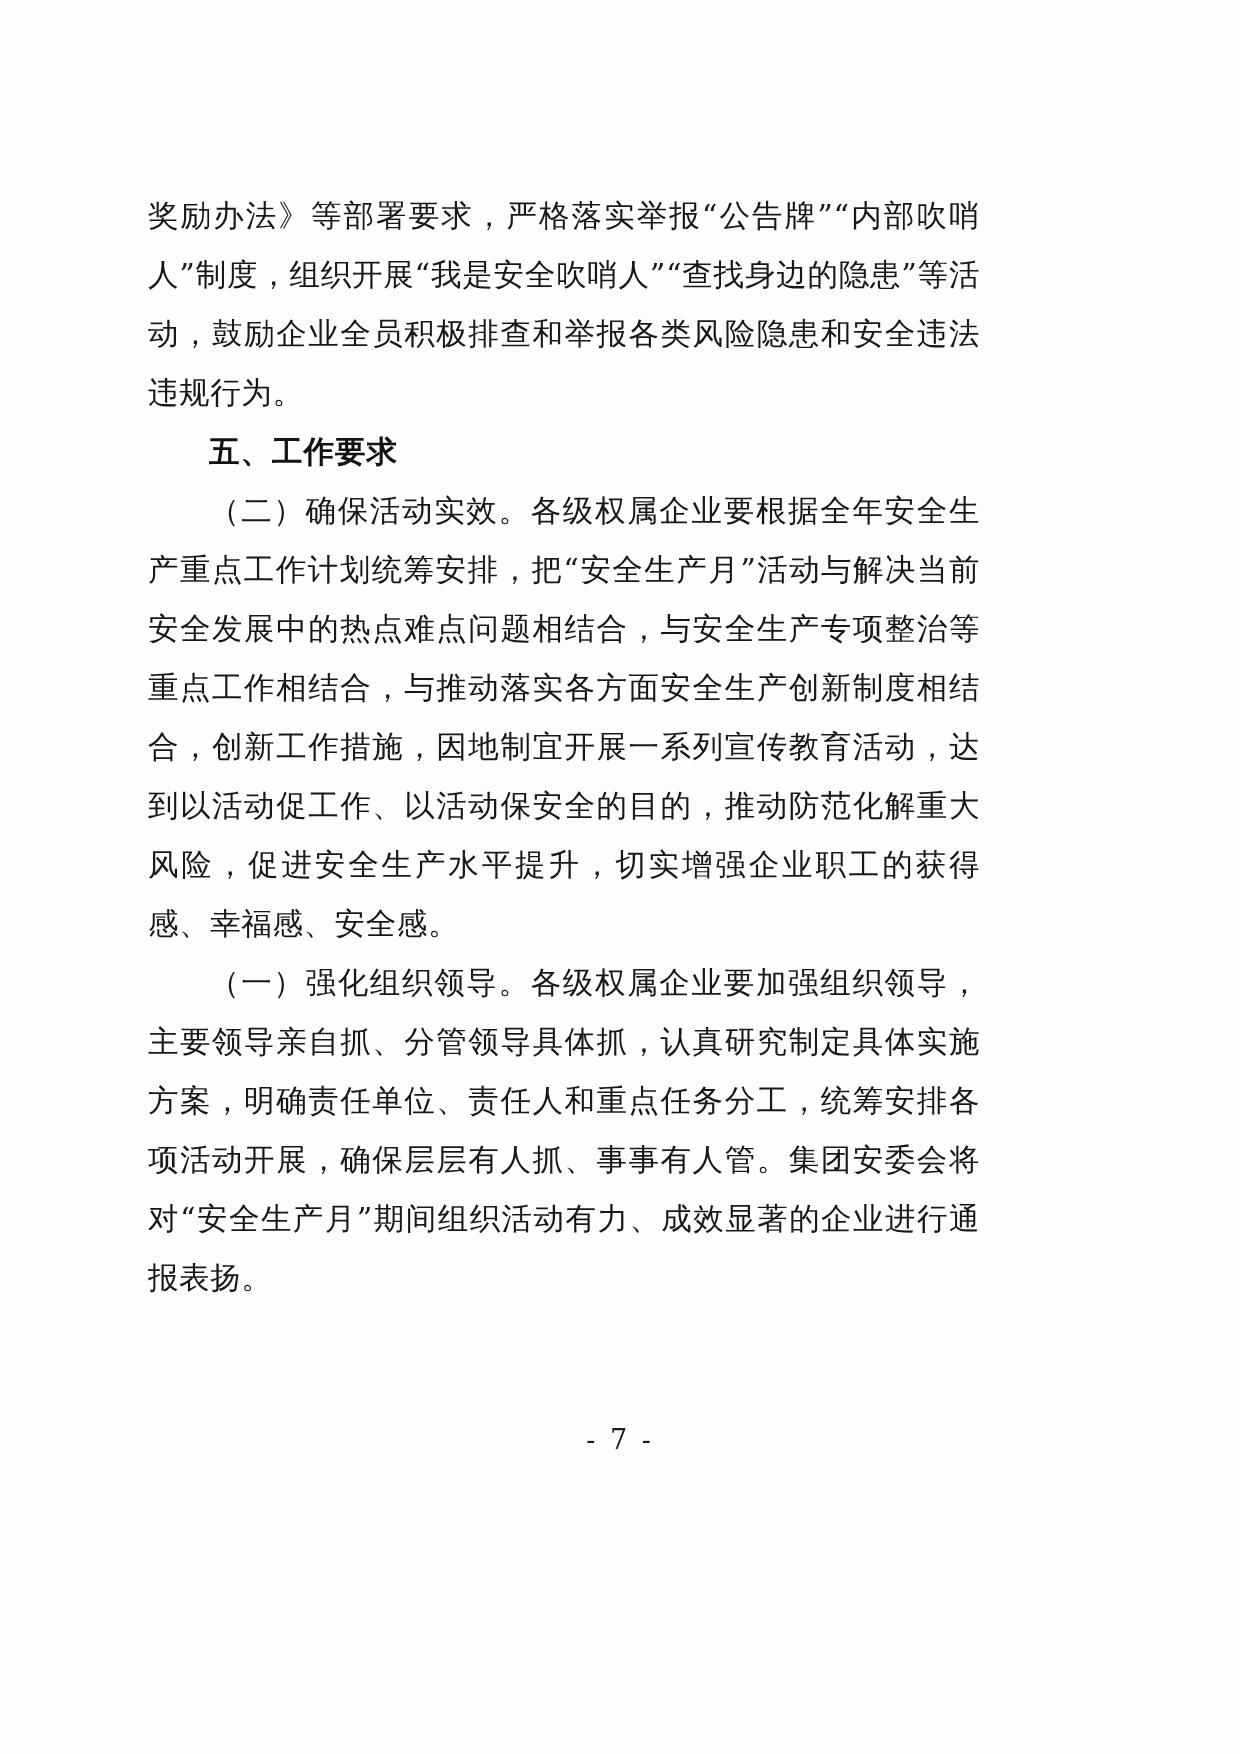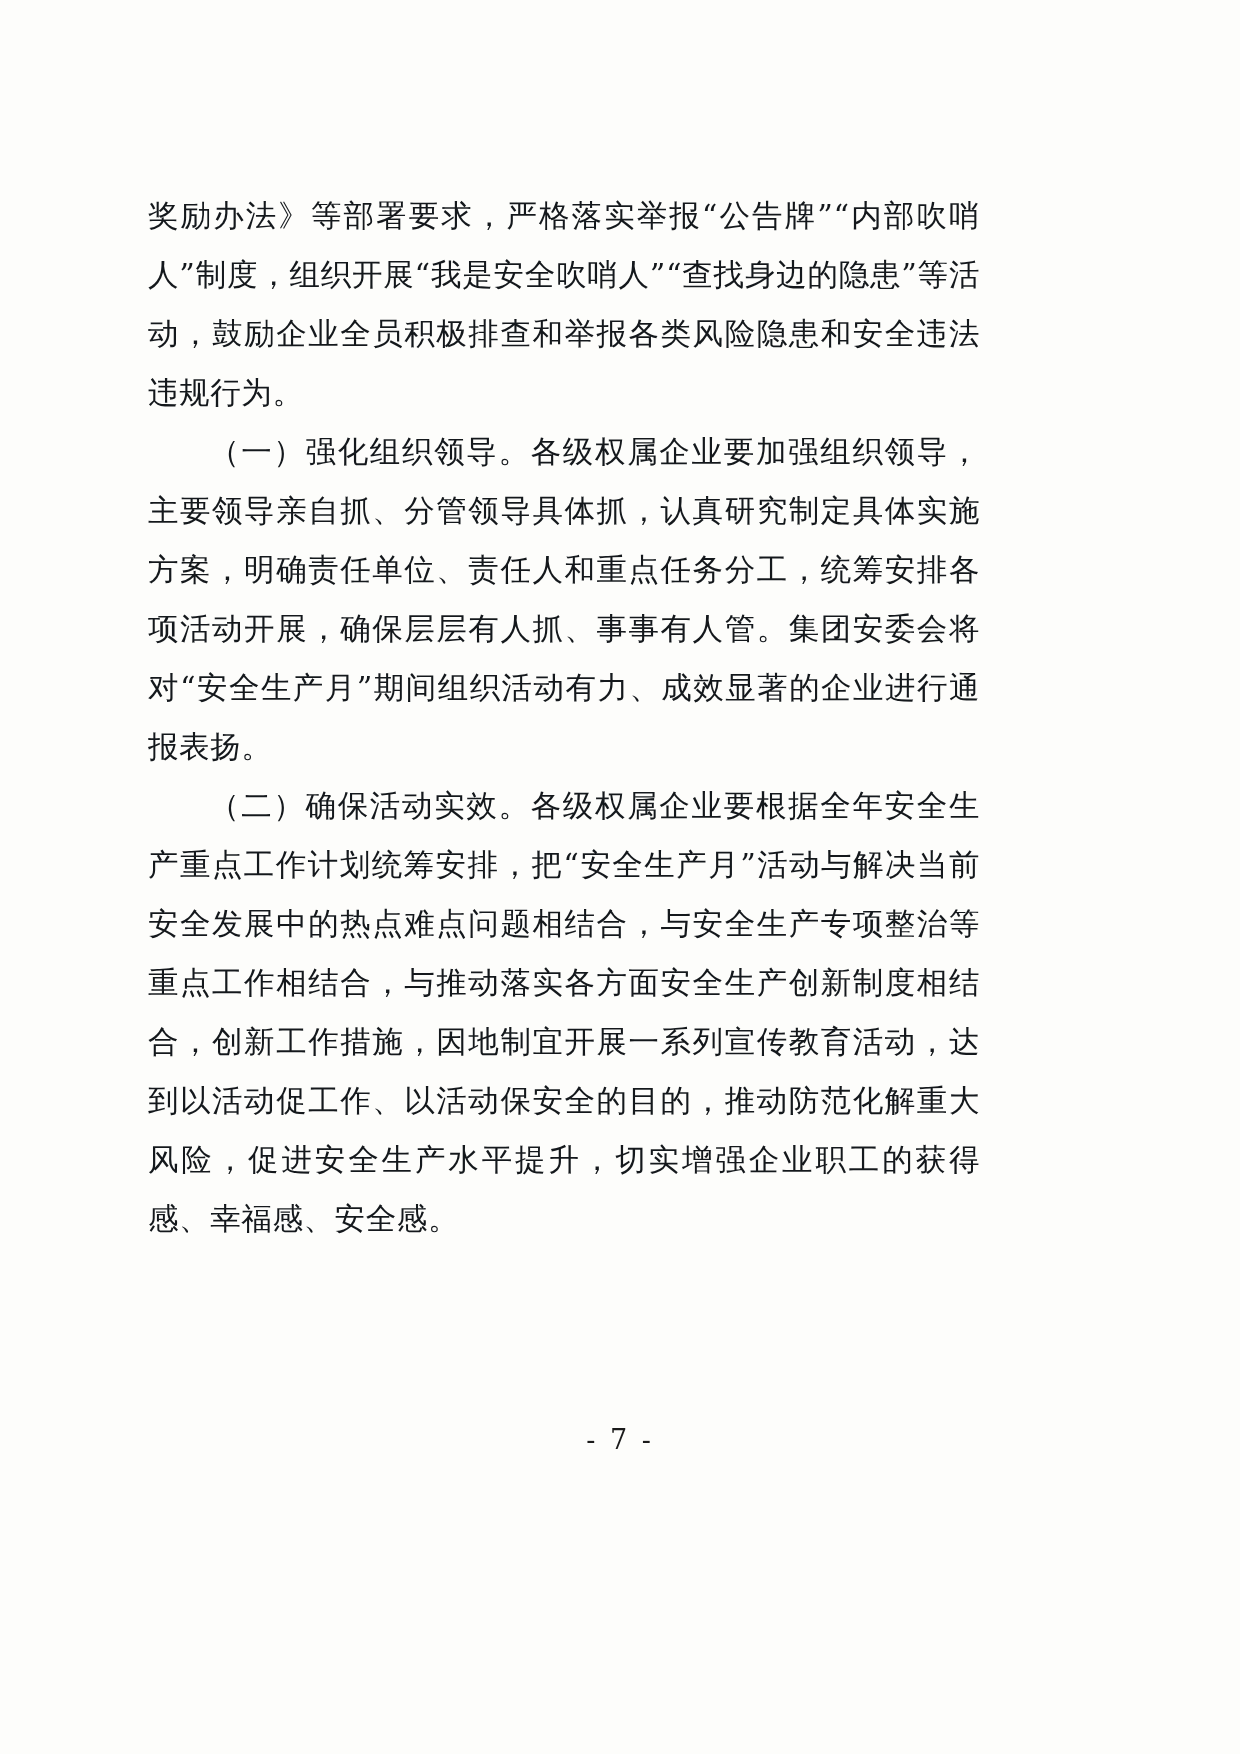--- a/index.html
+++ b/index.html
@@ -76,23 +76,24 @@
 
 <div class="page">
 
   <div class="faint f1"></div>
   <div class="faint f2"></div>
 
   <div class="content">
 
     <p class="para">奖励办法》等部署要求，严格落实举报“公告牌”“内部吹哨人”制度，组织开展“我是安全吹哨人”“查找身边的隐患”等活动，鼓励企业全员积极排查和举报各类风险隐患和安全违法违规行为。</p>
 
+    <p class="heading">五、工作要求</p>
+
+    <p class="para indent">（二）确保活动实效。各级权属企业要根据全年安全生产重点工作计划统筹安排，把“安全生产月”活动与解决当前安全发展中的热点难点问题相结合，与安全生产专项整治等重点工作相结合，与推动落实各方面安全生产创新制度相结合，创新工作措施，因地制宜开展一系列宣传教育活动，达到以活动促工作、以活动保安全的目的，推动防范化解重大风险，促进安全生产水平提升，切实增强企业职工的获得感、幸福感、安全感。</p>
 
     <p class="para indent">（一）强化组织领导。各级权属企业要加强组织领导，主要领导亲自抓、分管领导具体抓，认真研究制定具体实施方案，明确责任单位、责任人和重点任务分工，统筹安排各项活动开展，确保层层有人抓、事事有人管。集团安委会将对“安全生产月”期间组织活动有力、成效显著的企业进行通报表扬。</p>
-
-    <p class="para indent">（二）确保活动实效。各级权属企业要根据全年安全生产重点工作计划统筹安排，把“安全生产月”活动与解决当前安全发展中的热点难点问题相结合，与安全生产专项整治等重点工作相结合，与推动落实各方面安全生产创新制度相结合，创新工作措施，因地制宜开展一系列宣传教育活动，达到以活动促工作、以活动保安全的目的，推动防范化解重大风险，促进安全生产水平提升，切实增强企业职工的获得感、幸福感、安全感。</p>
 
 
   </div>
 
   <div class="footer">- 7 -</div>
 
 </div>
 
 </body></html>

